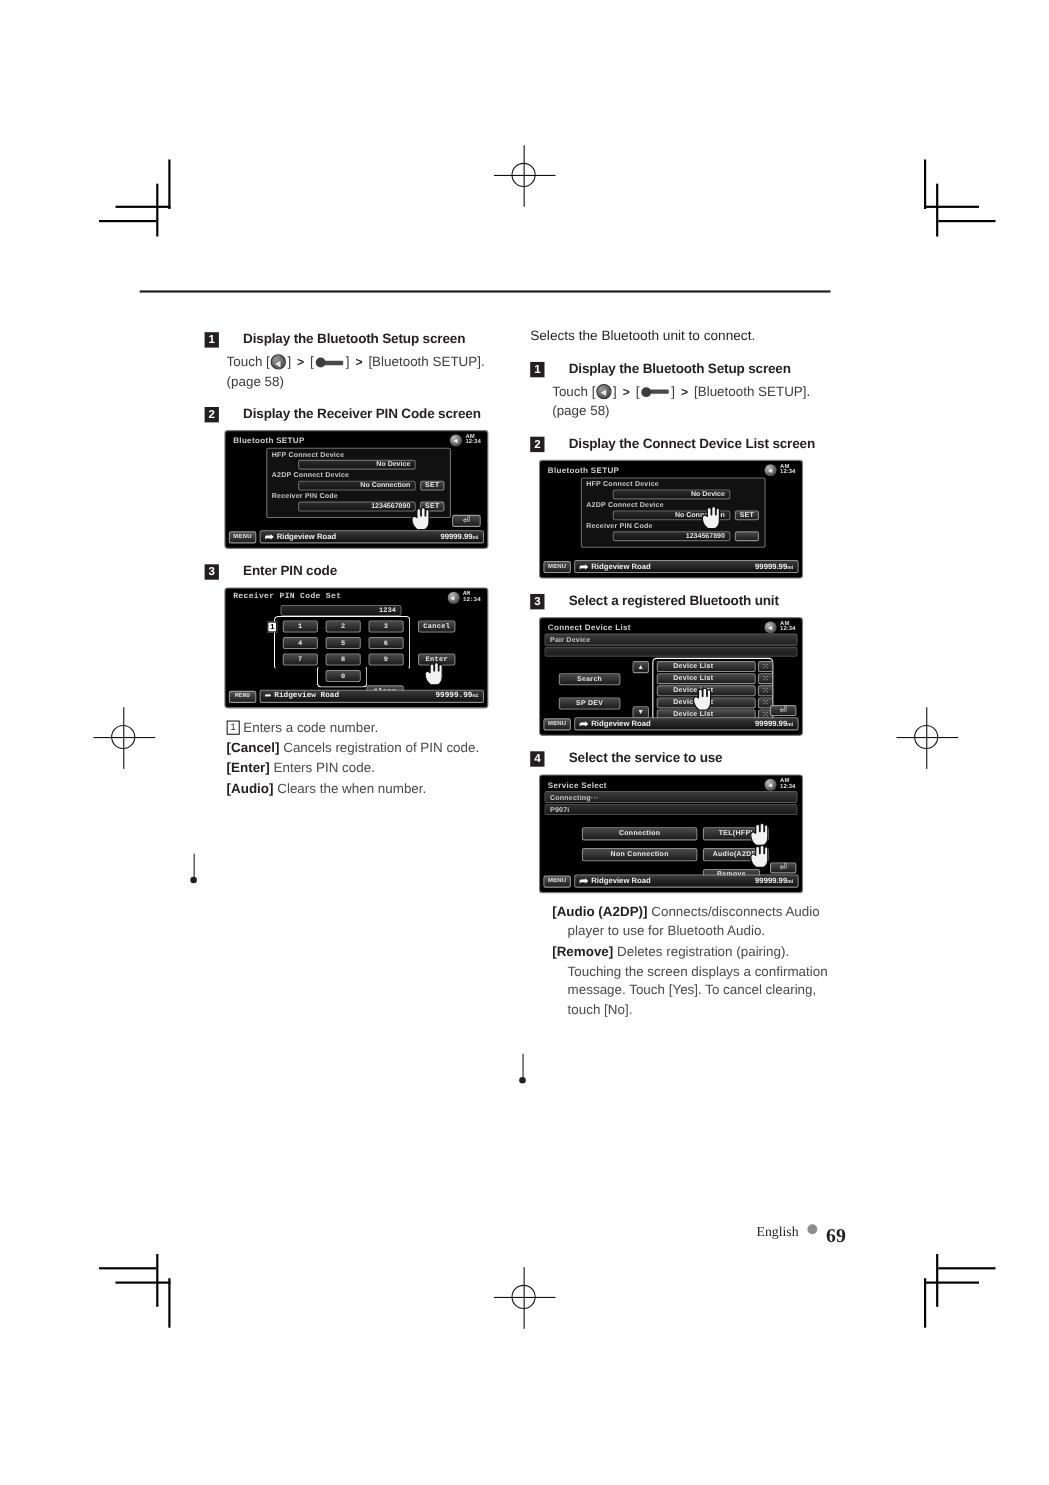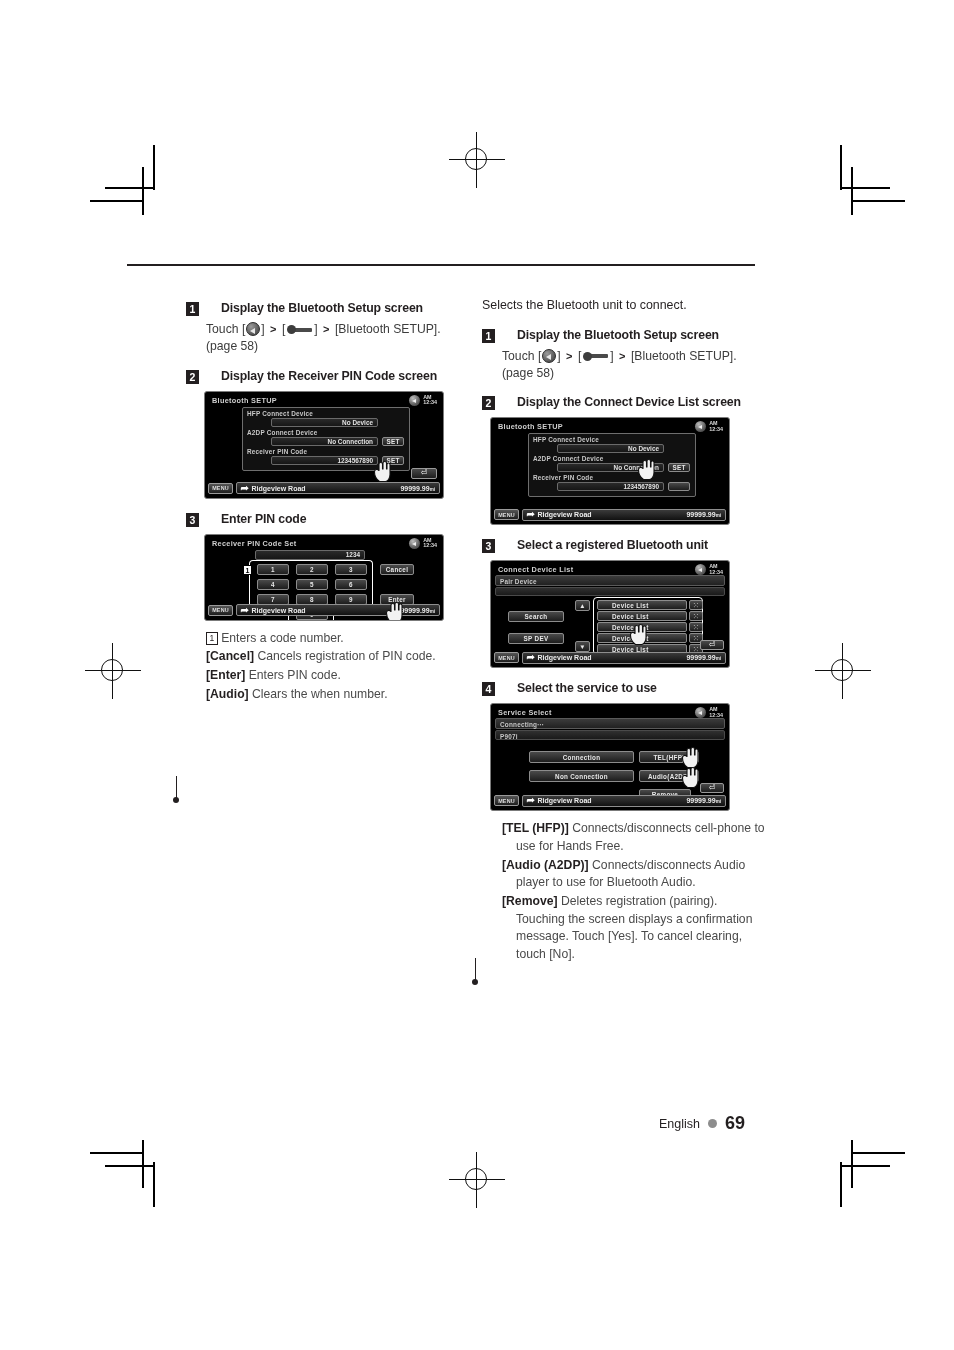--- a/index.html
+++ b/index.html
@@ -304,23 +304,24 @@
   
   .margin-tick { position: absolute; width: 1.2px; background: #231f20; }
   .margin-dot {
     position: absolute; width: 6px; height: 6px; border-radius: 50%;
     background: #231f20;
   }
 
   
   .footer {
     position: absolute;
-    right: 209px; top: 1113px;
-    display: flex; align-items: center; gap: 8px;
+    right: 185px; top: 1113px;
+    display: flex; gap: 8px;
     font-size: 12.5px;
+    font-family: Liberation Serif, serif;
   }
   .footer .lang { color: #231f20; }
   .footer .dot { width: 9px; height: 9px; border-radius: 50%; background: #8d8d8d; }
   .footer .pnum { font-weight: bold; font-size: 18px; color: #231f20; }
 </style>
 </head>
 <body>
 
 <div class="page">
 
@@ -435,21 +436,21 @@
           <span class="rd-dist"><span>99999.99</span><span class="u">mi</span></span>
         </div>
       </div>
     </div>
 
     <div class="step">
       <div class="stepnum">3</div>
       <div class="steptitle">Enter PIN code</div>
     </div>
 
-    <div class="shot shot-l" style="height:87px;">
+    <div class="shot shot-l" style="height:110px;font-family:Liberation Mono, monospace;">
       <div class="sc-title">Receiver PIN Code Set</div>
       <div class="sc-clock">
         <div class="cdisc"></div>
         <div>
           <div class="ctime">AM</div>
           <div class="ctime">12:34</div>
         </div>
       </div>
 
       <div class="sc-field" style="position:absolute;left:50px;top:15px;width:110px;height:10px;">1234</div>
@@ -694,24 +695,20 @@
             <span class="rd-arrow">➦</span>
             <span>Ridgeview Road</span>
           </span>
           <span class="rd-dist"><span>99999.99</span><span class="u">mi</span></span>
         </div>
       </div>
     </div>
 
     <div class="deflist" style="width:266px;">
       <div class="defrow">
-        <span class="dt">[TEL (HFP)]</span>
-        <span class="cont">Connects/disconnects cell-phone to use for Hands Free.</span>
-      </div>
-      <div class="defrow">
         <span class="dt">[Audio (A2DP)]</span>
         <span class="cont">Connects/disconnects Audio player to use for Bluetooth Audio.</span>
       </div>
       <div class="defrow">
         <span class="dt">[Remove]</span>
         <span class="cont">Deletes registration (pairing). Touching the screen displays a confirmation message. Touch [Yes]. To cancel clearing, touch [No].</span>
       </div>
     </div>
   </div>
 

